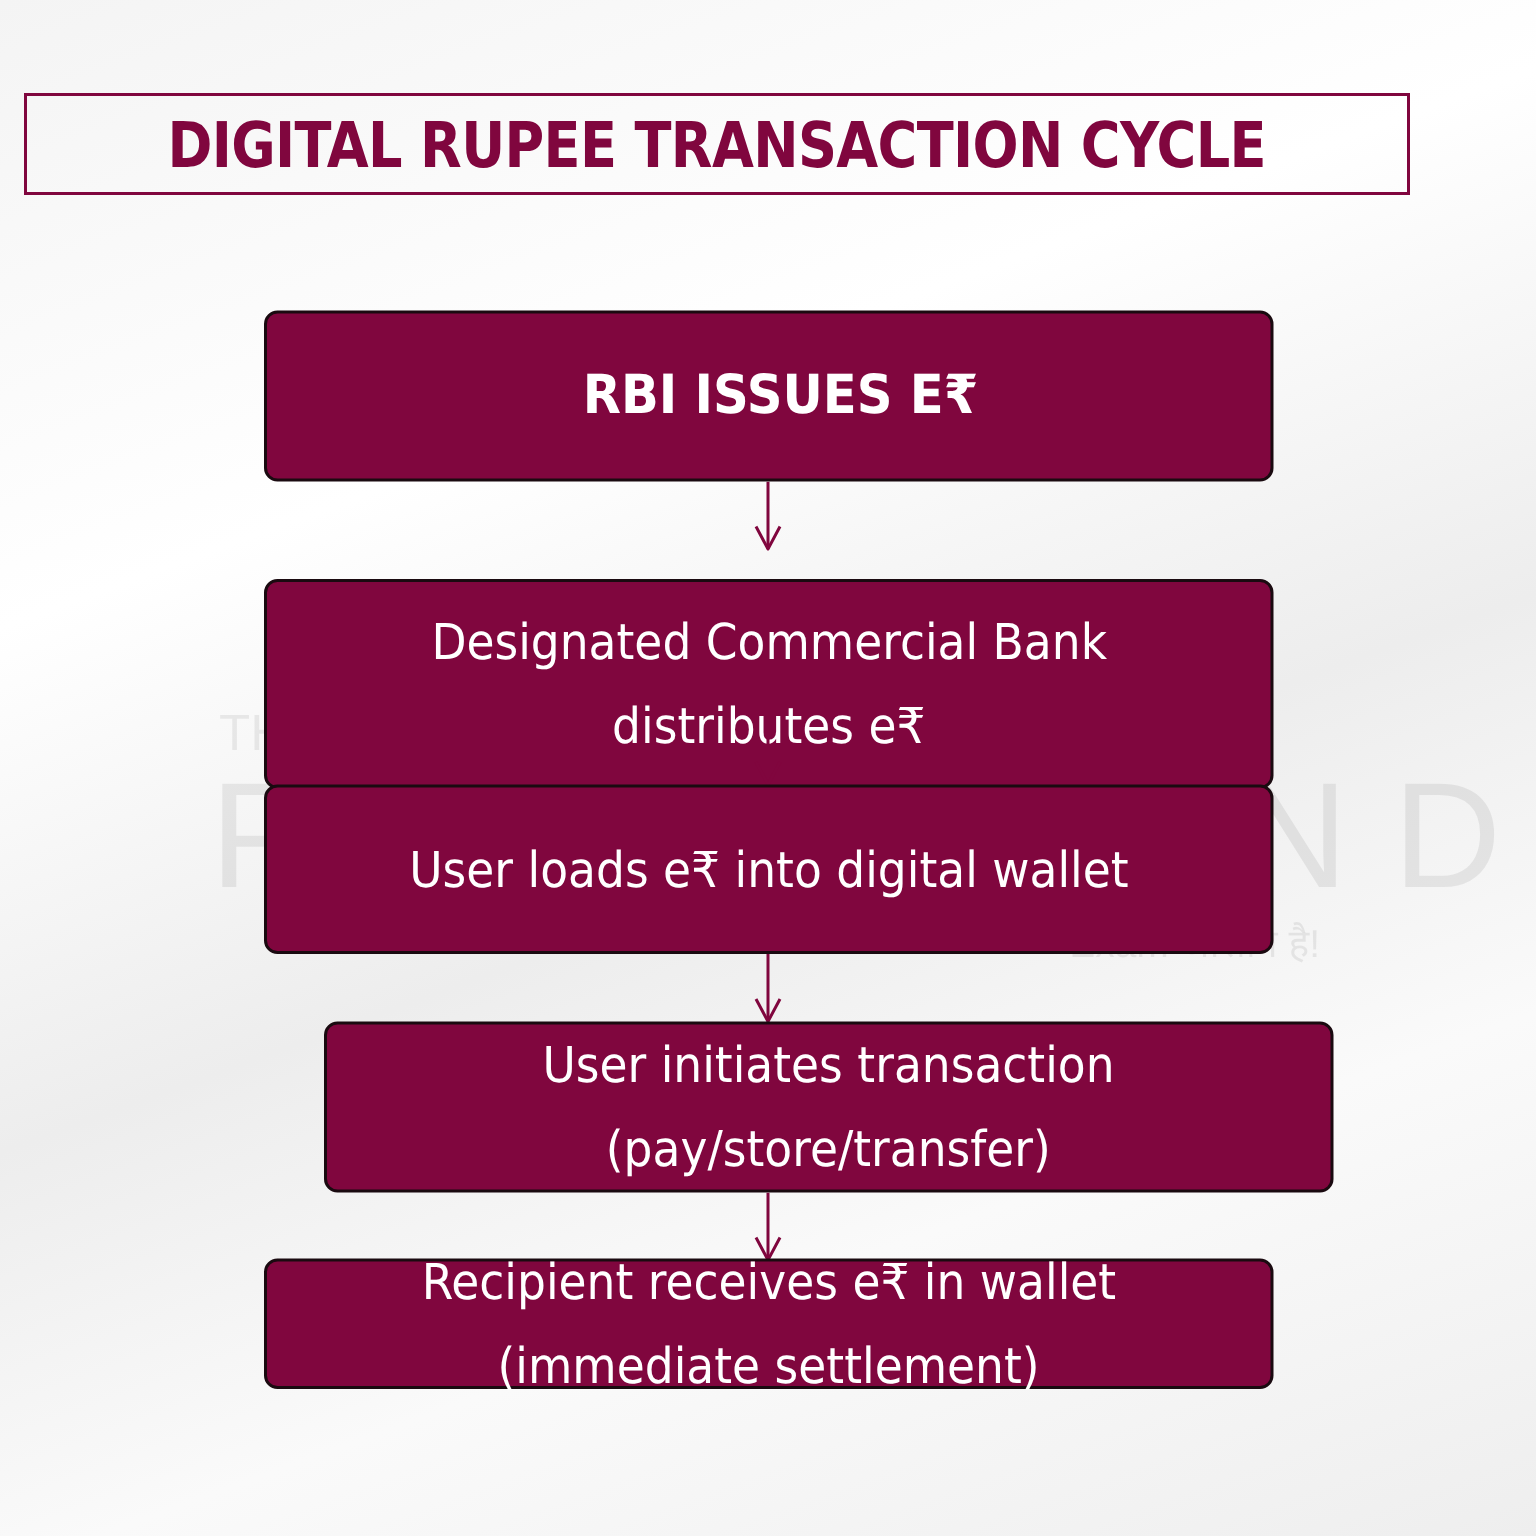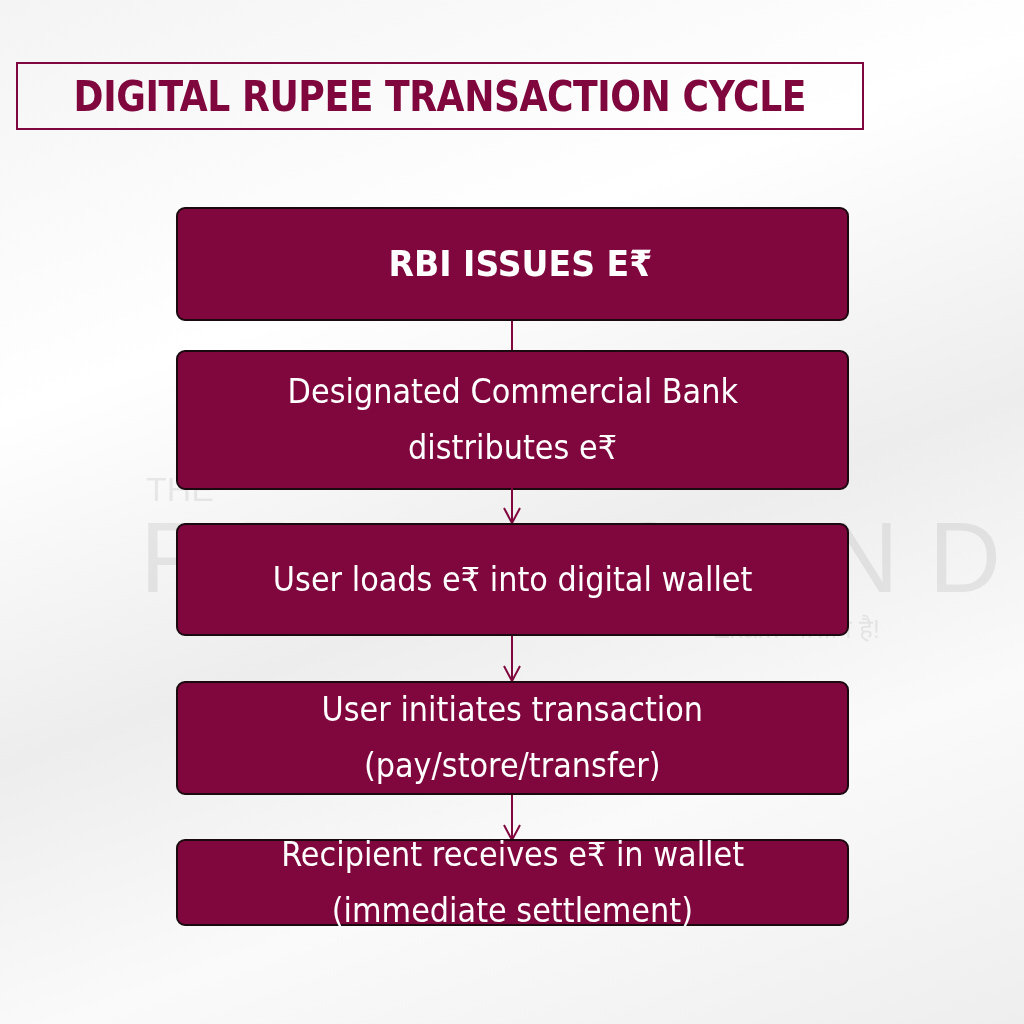--- a/index.html
+++ b/index.html
@@ -2,21 +2,21 @@
 <html><head>
 <meta charset="utf-8">
 <style>
   html, body { margin: 0; padding: 0; }
   body {
     width: 1024px; height: 1024px; position: relative; overflow: hidden;
     background: linear-gradient(160deg, #f4f4f4 0%, #ffffff 30%, #ededed 55%, #fafafa 75%, #eeeeee 100%);
     font-family: "Liberation Sans", sans-serif;
   }
   .title-box {
-    position: absolute; left: 16px; top: 62px; width: 848px; height: 68px;
+    position: absolute; left: 16px; top: 62px; width: 924px; height: 68px;
     border: 2px solid #80063e; box-sizing: border-box;
     display: flex; align-items: center; justify-content: center;
   }
   .title-text {
     color: #80063e; font-family: "DejaVu Sans", sans-serif; font-weight: bold;
     font-size: 42px; letter-spacing: -0.5px; white-space: nowrap;
     transform: scaleX(0.86);
   }
   .watermark {
     position: absolute; left: 140px; top: 470px; width: 760px; height: 170px;
@@ -50,40 +50,40 @@
 
 <div class="box head" style="top:207px;height:114px;padding-left:16px;">
   <div class="line">RBI ISSUES E₹</div>
 </div>
 
 <svg class="arrow" style="top:321px;height:46px;" viewBox="0 0 24 46">
   <line x1="12" y1="0" x2="12" y2="45" stroke="#80063e" stroke-width="2"></line>
   <polyline points="4,30 12,45 20,30" fill="none" stroke="#80063e" stroke-width="2"></polyline>
 </svg>
 
-<div class="box" style="top:350px;height:140px;">
+<div class="box" style="top:386px;height:140px;">
   <div class="line">Designated Commercial Bank</div>
   <div class="line">distributes e₹</div>
 </div>
 
 <svg class="arrow" style="top:478px;height:46px;" viewBox="0 0 24 46">
   <line x1="12" y1="0" x2="12" y2="45" stroke="#80063e" stroke-width="2"></line>
   <polyline points="4,30 12,45 20,30" fill="none" stroke="#80063e" stroke-width="2"></polyline>
 </svg>
 
 <div class="box" style="top:523px;height:113px;text-align:center;">
   <div class="line">User loads e₹ into digital wallet</div>
 </div>
 
 <svg class="arrow" style="top:636px;height:46px;" viewBox="0 0 24 46">
   <line x1="12" y1="0" x2="12" y2="45" stroke="#80063e" stroke-width="2"></line>
   <polyline points="4,30 12,45 20,30" fill="none" stroke="#80063e" stroke-width="2"></polyline>
 </svg>
 
-<div class="box" style="top:681px;height:114px;">
+<div class="box" style="top:681px;height:114px;margin-left:40px;">
   <div class="line">User initiates transaction</div>
   <div class="line">(pay/store/transfer)</div>
 </div>
 
 <svg class="arrow" style="top:795px;height:46px;" viewBox="0 0 24 46">
   <line x1="12" y1="0" x2="12" y2="45" stroke="#80063e" stroke-width="2"></line>
   <polyline points="4,30 12,45 20,30" fill="none" stroke="#80063e" stroke-width="2"></polyline>
 </svg>
 
 <div class="box" style="top:839px;height:87px;">

